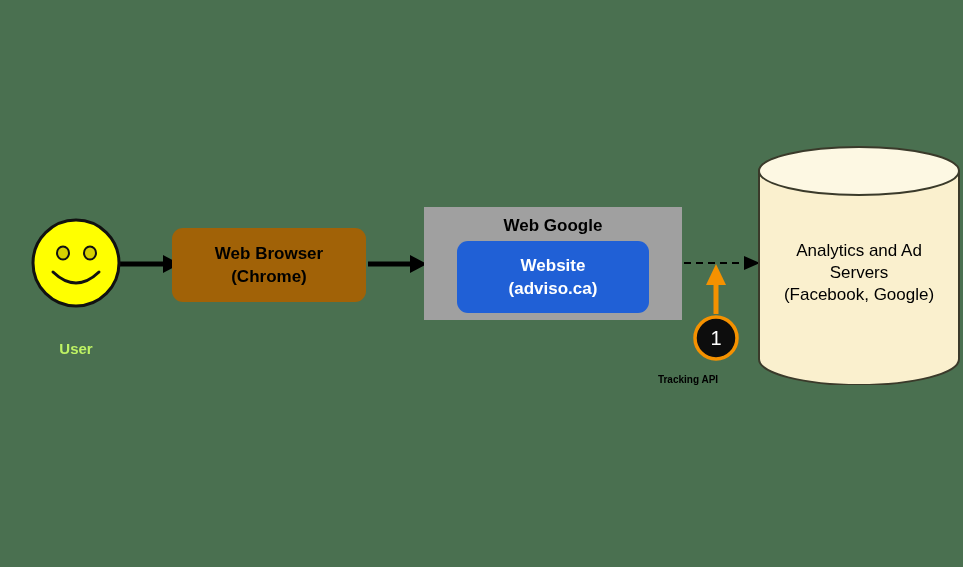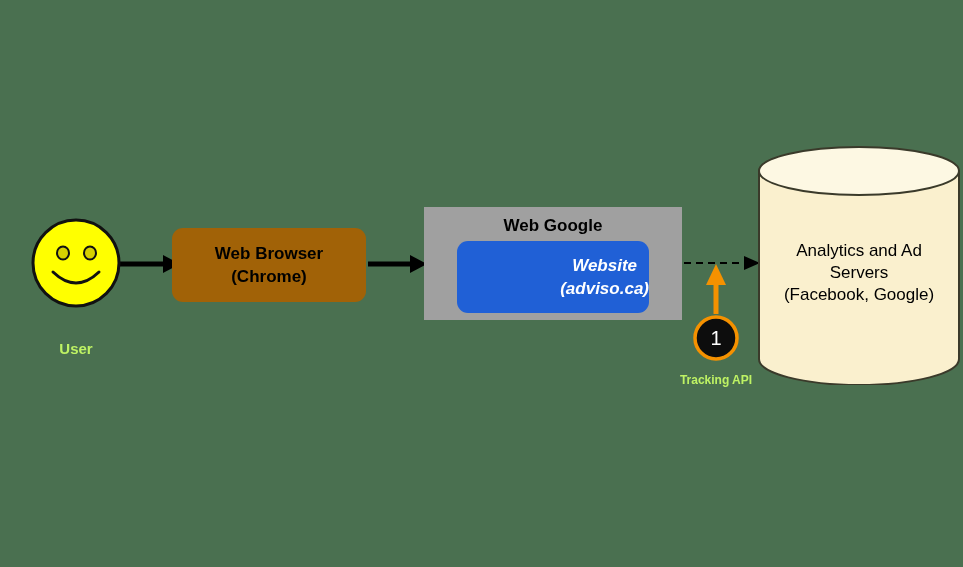--- a/index.html
+++ b/index.html
@@ -72,22 +72,21 @@
     font-weight: bold;
     line-height: 20px;
   }
   #website-box {
     left: 457px; top: 241px;
     width: 192px; height: 72px;
     background: #2060d6;
     border-radius: 11px;
     display: flex;
     align-items: center;
-    justify-content: flex-end;
-    font-style: italic;
+    justify-content: center;
   }
   #website-box .label {
     color: #ffffff;
     font-size: 17px;
     font-weight: bold;
     text-align: center;
     line-height: 23px;
     white-space: pre-line;
   }
 
@@ -117,25 +116,25 @@
     width: 48px; height: 48px;
     display: flex;
     align-items: center;
     justify-content: center;
     color: #ffffff;
     font-size: 20px;
     font-weight: normal;
     line-height: 20px;
   }
   #tracking-label {
-    left: 636px; top: 371px;
+    left: 608px; top: 371px;
     width: 160px;
     text-align: center;
-    color: #bef264;
-    font-size: 12px;
+    color: #000000;
+    font-size: 10px;
     font-weight: bold;
     line-height: 18px;
   }
 </style>
 </head>
 <body>
 
 <svg id="canvas" viewBox="0 0 963 567" xmlns="http://www.w3.org/2000/svg">
 
   <g>

